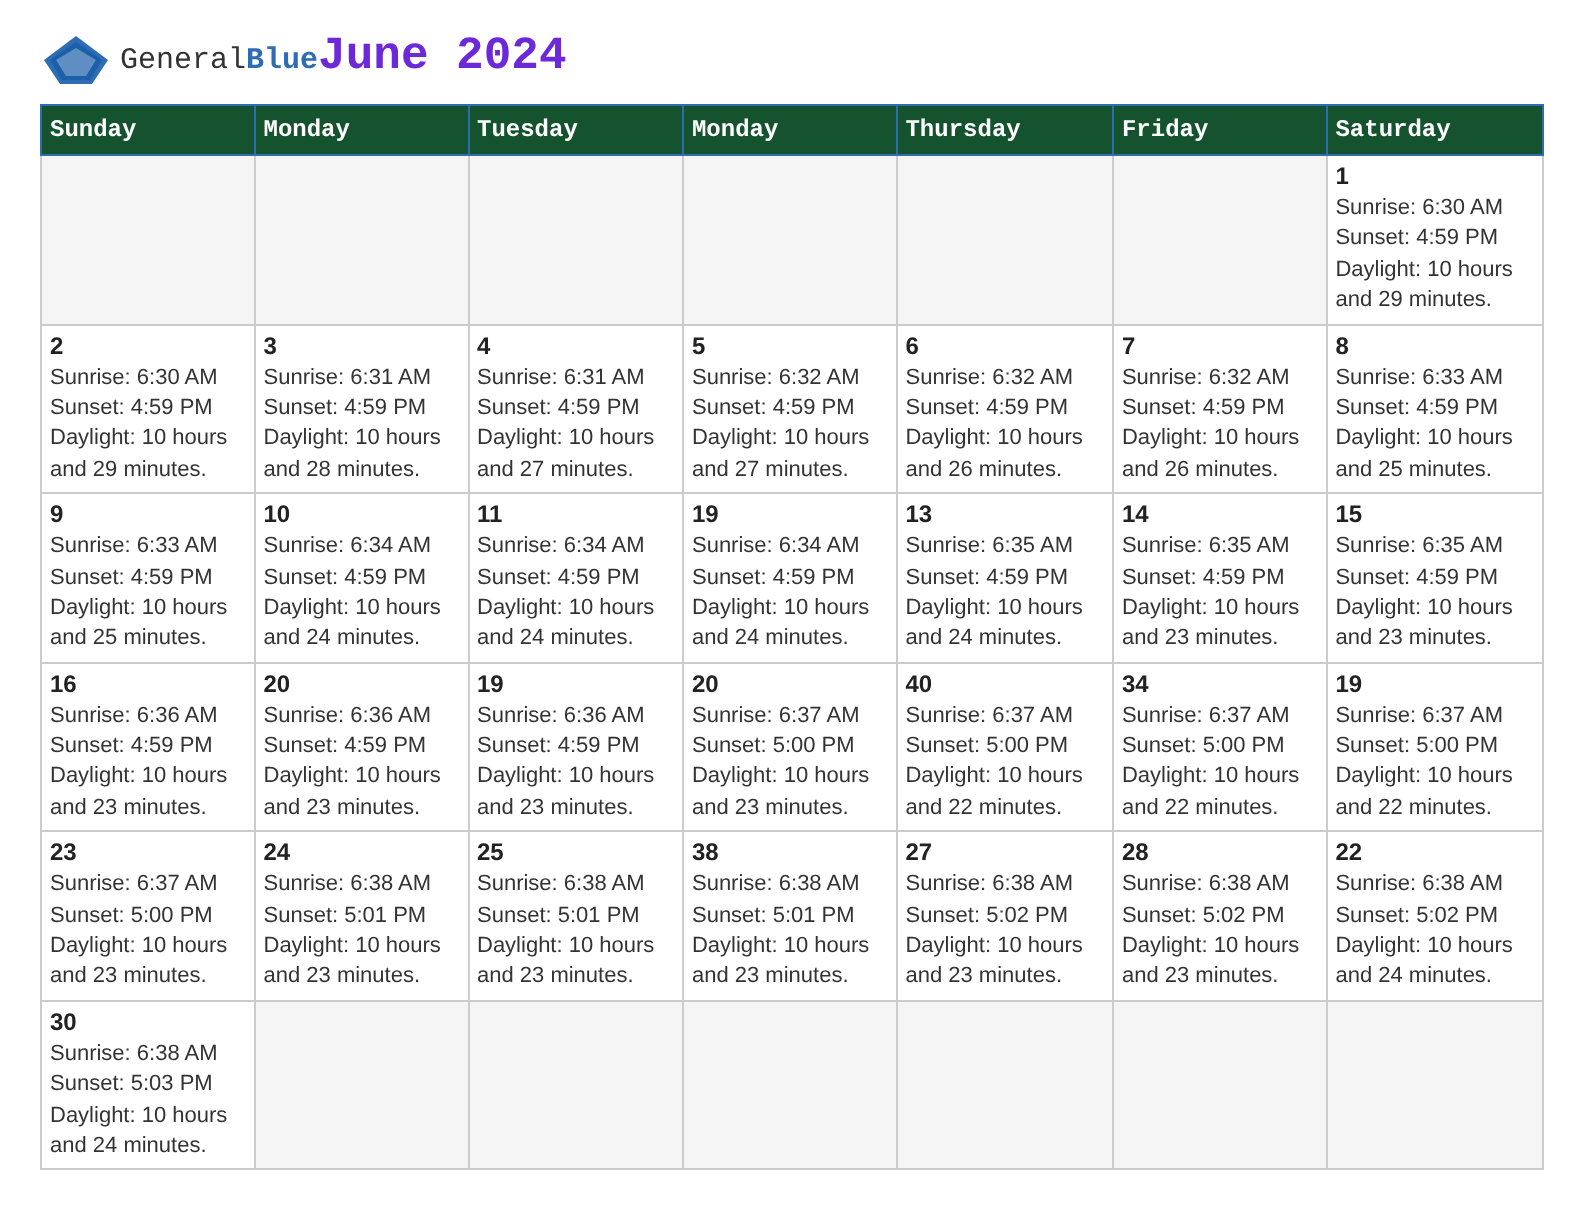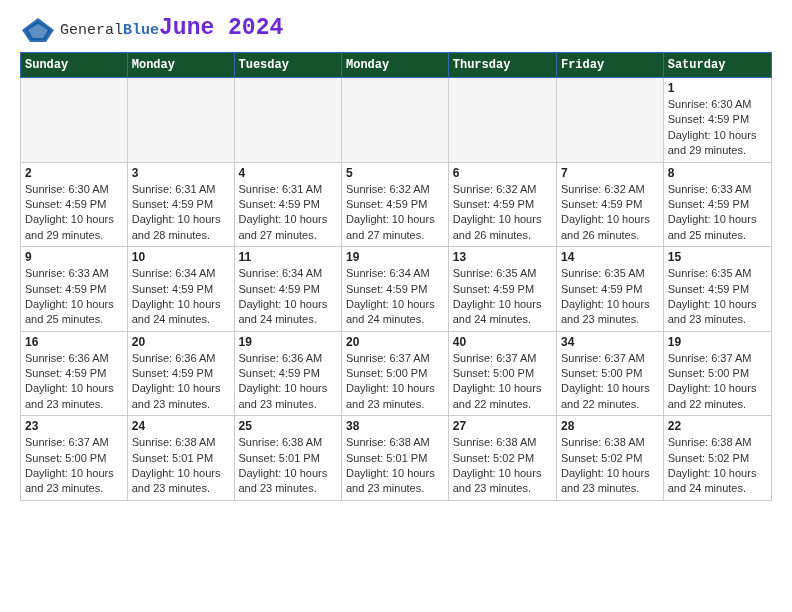--- a/index.html
+++ b/index.html
@@ -327,14 +327,29 @@
 and 23 minutes.</div>
         </td>
         <td>
           <span class="day-number">22</span>
           <div class="day-info" style="white-space: pre-line;">Sunrise: 6:38 AM
 Sunset: 5:02 PM
 Daylight: 10 hours
 and 24 minutes.</div>
         </td>
       </tr>
+      <tr class="last-row">
+        <td>
+          <span class="day-number">30</span>
+          <div class="day-info" style="white-space: pre-line;">Sunrise: 6:38 AM
+Sunset: 5:03 PM
+Daylight: 10 hours
+and 24 minutes.</div>
+        </td>
+        <td class="empty"></td>
+        <td class="empty"></td>
+        <td class="empty"></td>
+        <td class="empty"></td>
+        <td class="empty"></td>
+        <td class="empty"></td>
+      </tr>
     </tbody>
 </table>
 
 </body></html>

